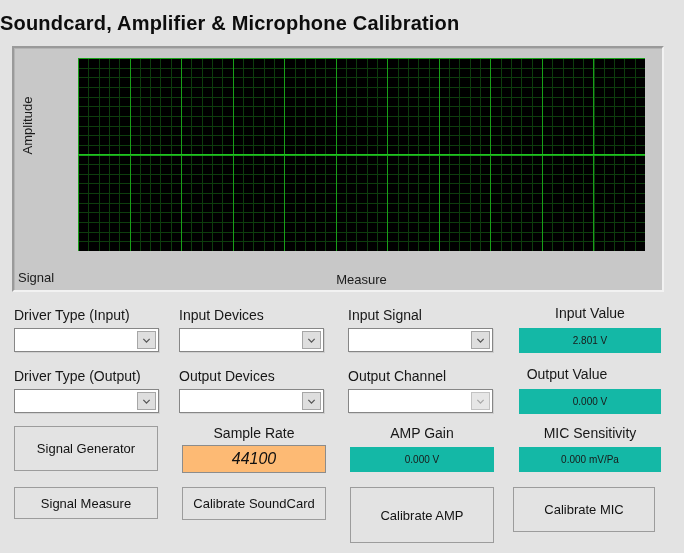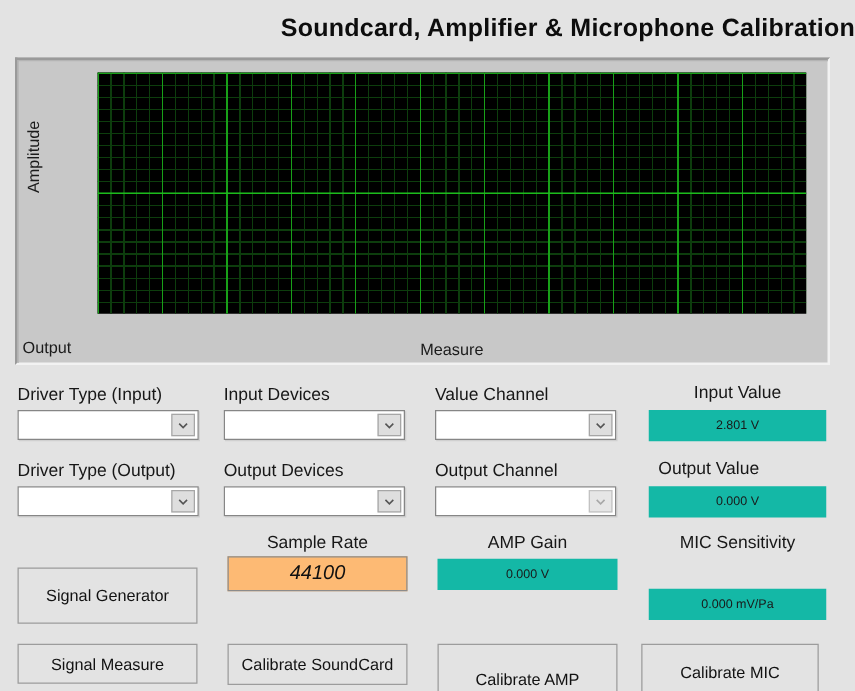--- a/index.html
+++ b/index.html
@@ -15,21 +15,21 @@
     overflow: hidden;
     position: relative;
   }
 
   
   .title {
     position: absolute;
     left: 0;
     top: 12px;
     width: 684px;
-    text-align: right;
+    text-align: left;
     font-size: 20px;
     font-weight: bold;
     letter-spacing: 0.2px;
     color: #0d0d0d;
   }
 
   
   .graph-panel {
     position: absolute;
     left: 12px;
@@ -184,34 +184,33 @@
     position: absolute;
     background: #e3e3e3;
     border: 1px solid #9c9c9c;
     box-sizing: border-box;
     display: flex;
     align-items: center;
     justify-content: center;
     font-size: 13px;
     color: #121212;
     cursor: default;
-    margin-top: 28px;
   }
 </style>
 </head>
 <body>
 
 <div class="title">Soundcard, Amplifier &amp; Microphone Calibration</div>
 
 <div class="graph-panel"></div>
 <div class="graph-inner-shadow"></div>
 
 <div class="y-axis-title">Amplitude</div>
 <div class="x-axis-title">Measure</div>
-<div class="plot-legend">Output</div>
+<div class="plot-legend">Signal</div>
 
 <div class="plot" id="plot">
   <div class="minor-grid"></div>
   <div class="major-grid"></div>
   <div class="zero-line"></div>
 </div>
 
 <div class="ctl-label" style="left:14px; top:307px;">Driver Type (Input)</div>
 <div class="combo" style="left:14px; top:328px; width:145px;">
   <span class="arrow-btn">
@@ -223,21 +222,21 @@
 
 <div class="ctl-label" style="left:179px; top:307px;">Input Devices</div>
 <div class="combo" style="left:179px; top:328px; width:145px;">
   <span class="arrow-btn">
     <svg class="chev" viewBox="0 0 10 10">
         <path d="M1.5 3.2 L5 6.8 L8.5 3.2" fill="none" stroke="#555" stroke-width="1.4"></path>
       </svg>
   </span>
 </div>
 
-<div class="ctl-label" style="left:348px; top:307px;">Value Channel</div>
+<div class="ctl-label" style="left:348px; top:307px;">Input Signal</div>
 <div class="combo" style="left:348px; top:328px; width:145px;">
   <span class="arrow-btn">
     <svg class="chev" viewBox="0 0 10 10">
         <path d="M1.5 3.2 L5 6.8 L8.5 3.2" fill="none" stroke="#555" stroke-width="1.4"></path>
       </svg>
   </span>
 </div>
 
 <div class="ctl-label center" style="left:519px; top:305px; width:142px;">Input Value</div>
 <div class="readout" style="left:519px; top:328px; width:142px;">2.801 V</div>
@@ -274,18 +273,18 @@
 
 <div class="btn" style="left:14px; top:426px; width:144px; height:45px;">Signal Generator</div>
 
 <div class="ctl-label center" style="left:182px; top:425px; width:144px;">Sample Rate</div>
 <div class="numeric-input" style="left:182px; top:445px; width:144px;">44100</div>
 
 <div class="ctl-label center" style="left:350px; top:425px; width:144px;">AMP Gain</div>
 <div class="readout" style="left:350px; top:447px; width:144px;">0.000 V</div>
 
 <div class="ctl-label center" style="left:519px; top:425px; width:142px;">MIC Sensitivity</div>
-<div class="readout" style="left:519px; top:447px; width:142px;margin-top:24px;">0.000 mV/Pa</div>
+<div class="readout" style="left:519px; top:447px; width:142px;">0.000 mV/Pa</div>
 
 <div class="btn" style="left:14px; top:487px; width:144px; height:32px;">Signal Measure</div>
 <div class="btn" style="left:182px; top:487px; width:144px; height:33px;">Calibrate SoundCard</div>
 <div class="btn" style="left:350px; top:487px; width:144px; height:56px;">Calibrate AMP</div>
 <div class="btn" style="left:513px; top:487px; width:142px; height:45px;">Calibrate MIC</div>
 
 </body></html>

